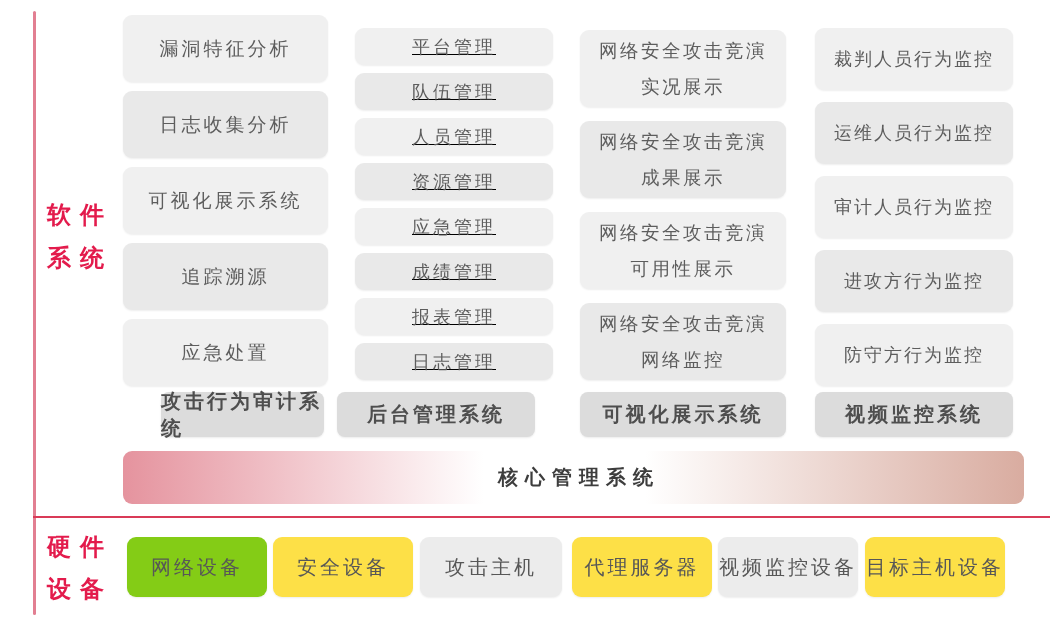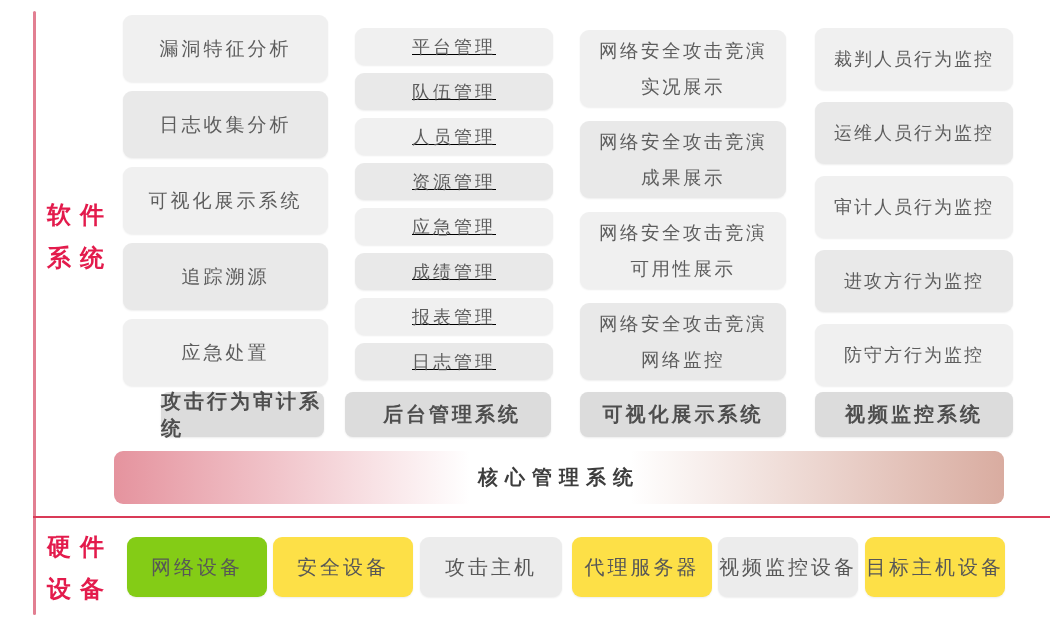--- a/index.html
+++ b/index.html
@@ -31,28 +31,28 @@
   .col-1 .box{height:67px;font-size:19px;letter-spacing:3px;}
   .col-2 .box{height:37px;font-size:18px;letter-spacing:3px;}
   .col-3 .box{height:77px;font-size:18.5px;letter-spacing:2.5px;white-space:pre-line;line-height:1.9;}
   .col-4 .box{height:62px;font-size:18px;letter-spacing:2px;}
   
   .sys{position:absolute;top:392px;height:45px;background:#dcdcdc;border-radius:8px;
     display:flex;align-items:center;justify-content:center;
     font-size:20px;font-weight:bold;color:#4e4e4e;letter-spacing:3px;
     box-shadow:0 1px 2px rgba(0,0,0,0.08);}
   .sys-1{left:125px;width:163px;margin-left:36px;}
-  .sys-2{left:345px;width:198px;padding-left:8px;}
+  .sys-2{left:337px;width:198px;}
   .sys-3{left:580px;width:206px;}
   .sys-4{left:815px;width:198px;}
   
-  .core-bar{position:absolute;left:114px;top:451px;width:890px;height:53px;border-radius:9px;
+  .core-bar{position:absolute;left:123px;top:451px;width:890px;height:53px;border-radius:9px;
     display:flex;align-items:center;justify-content:center;
     background:linear-gradient(90deg,#e5939e 0%,rgba(231,160,168,0) 40%,rgba(219,176,163,0) 58%,#d9aca0 100%);
-    font-size:20px;font-weight:bold;color:#3d3d3d;letter-spacing:7px;}
+    font-size:20px;font-weight:bold;color:#3d3d3d;letter-spacing:7px;padding-left:11px;}
   
   .hw{position:absolute;top:537px;height:60px;background:#fde047;border-radius:9px;
     display:flex;align-items:center;justify-content:center;
     font-size:20px;letter-spacing:3px;color:#575757;box-shadow:0 1px 2px rgba(0,0,0,0.07);}
   .hw-1{left:127px;width:140px;background:#84cc16;}
   .hw-2{left:273px;width:140px;}
   .hw-3{left:420px;width:142px;background:#ececec;}
   .hw-4{left:572px;width:140px;}
   .hw-5{left:718px;width:140px;background:#ececec;}
   .hw-6{left:865px;width:140px;}

